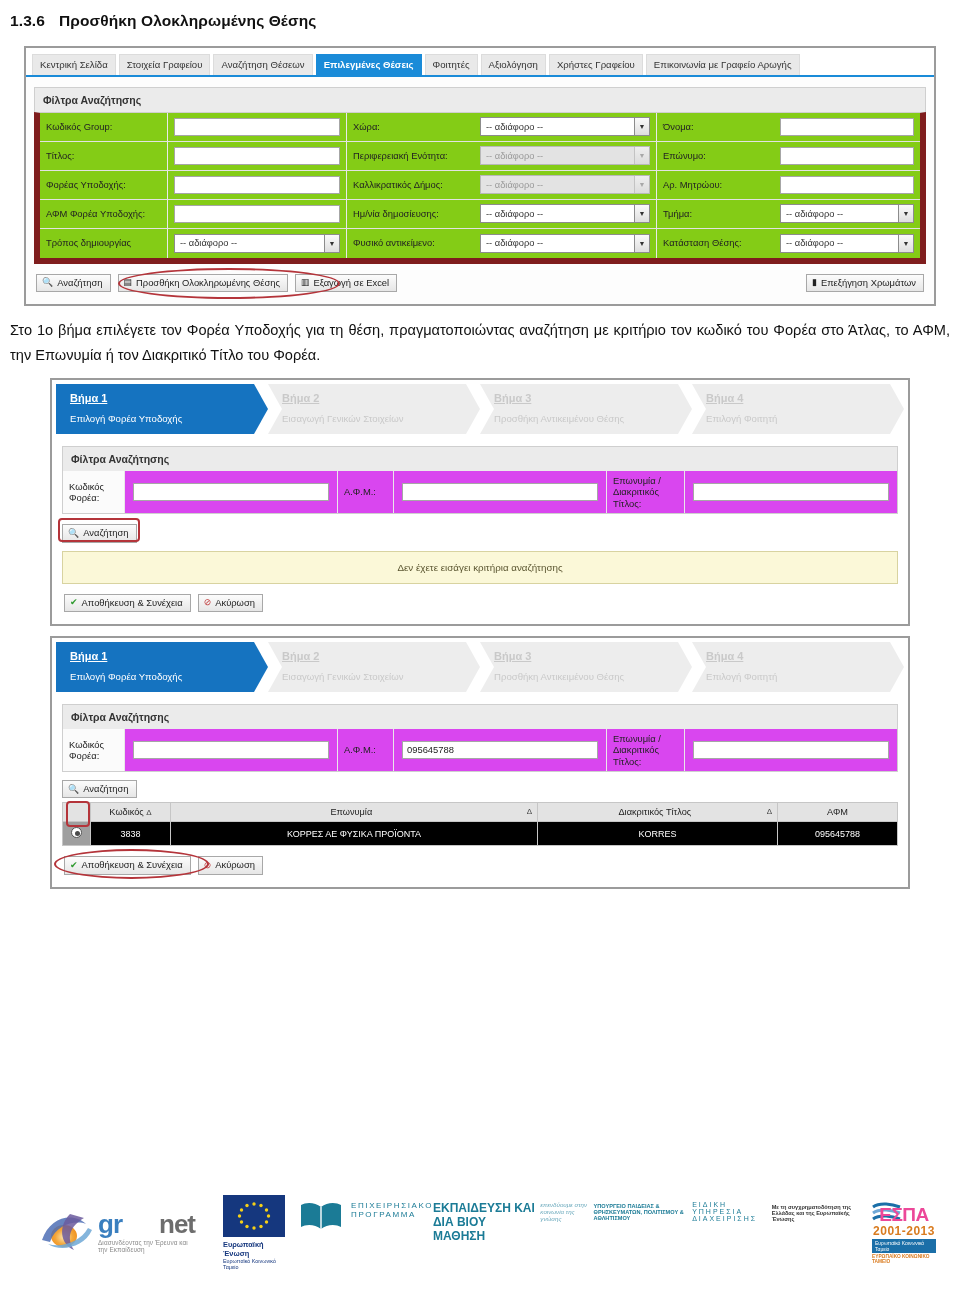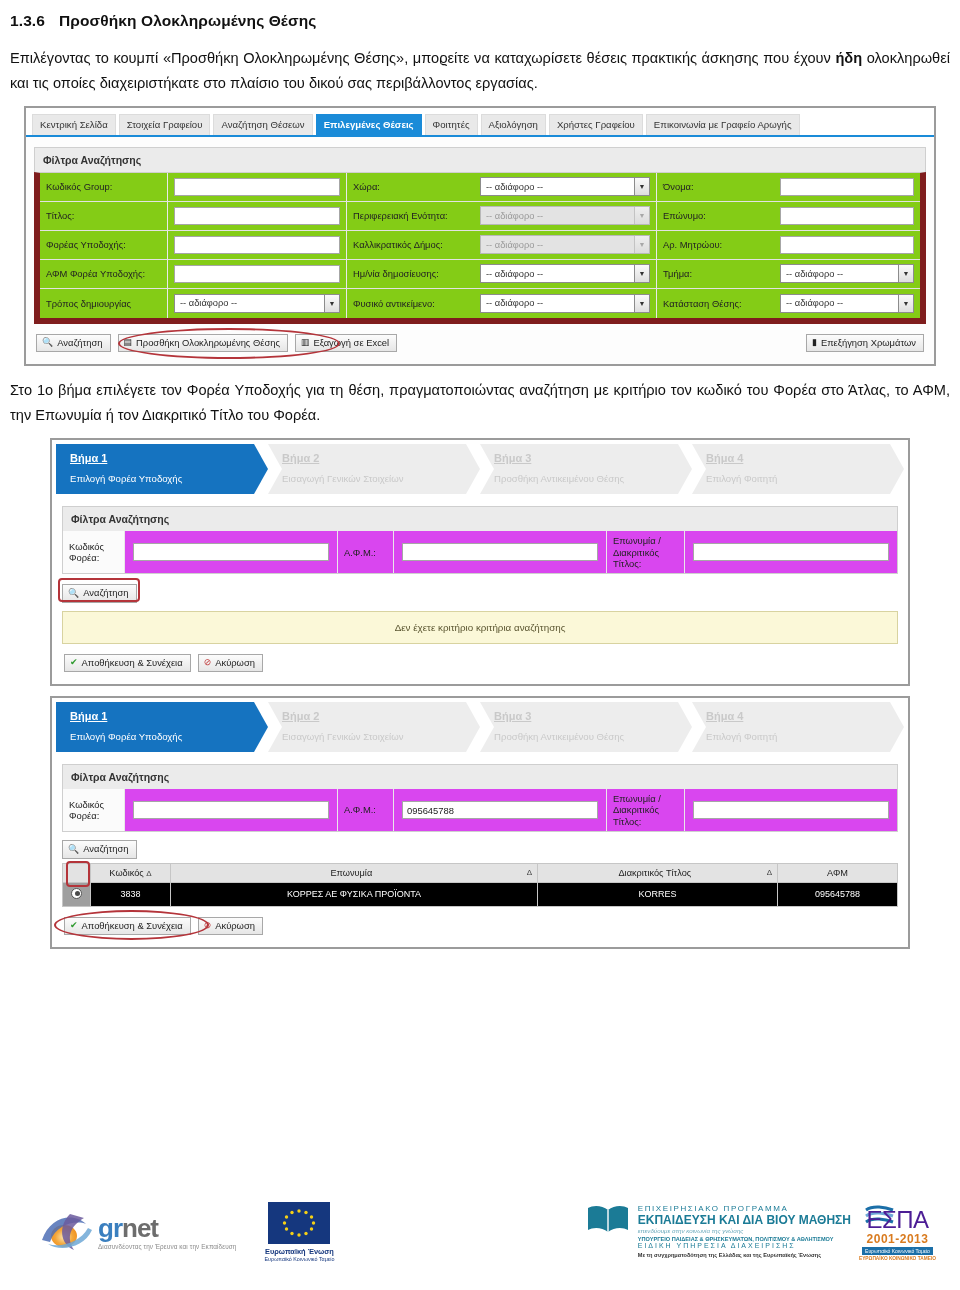--- a/index.html
+++ b/index.html
@@ -278,58 +278,57 @@
   .gr-emblem .cross:before { left:6px; top:0; width:5px; height:20px; }
   .gr-emblem .cross:after { left:0; top:6px; width:17px; height:5px; }
   .gr-text .l1 { font-size:9.6px; font-weight:bold; color:#1a1a1a; letter-spacing:.2px; }
   .gr-text .l2 { font-size:9.6px; color:#1a1a1a; letter-spacing:.2px; margin-top:2px;}
 
   .grnet { display:flex; align-items:center; gap:4px; margin-left:16px; }
   .grnet-mark { width:54px; height:44px; position:relative; }
   .grnet-txt { display:flex; flex-direction:column; }
   .grnet-word { font-size:26px; font-weight:bold; letter-spacing:-1px; line-height:1; }
   .grnet-word .gr { color:#3a7fbf; }
-  .grnet-word .net { color:#6d6d6d; }
+  .grnet-word .net { color:#6d6d6d;margin-left:37px; }
   .grnet-tag { font-size:6.4px; color:#8a8a8a; margin-top:2px; letter-spacing:.1px; }
 
   .eu { display:flex; flex-direction:column; align-items:center; margin-left:14px; }
   .eu-flag {
     width:62px; height:42px; background:#15377e;
     display:flex; align-items:center; justify-content:center;
     position:relative;
   }
   .eu-l1 { font-size:7.4px; font-weight:bold; color:#15377e; margin-top:3px; }
   .eu-l2 { font-size:5.4px; color:#15377e; }
 
   .espa { display:flex; align-items:flex-start; gap:8px; margin-left:auto; }
-  .espa-left { display:flex; flex-direction:column; align-items:flex-start; }
+  .espa-left { display:flex; flex-direction:row; align-items:flex-start; }
   .espa-book { width:44px; height:30px; position:relative; flex:none; }
   .ep-l1 { font-size:8px; color:#1b7b96; letter-spacing:1.6px; }
   .ep-l2 { font-size:12px; font-weight:bold; color:#1b7b96; }
   .ep-l3 { font-size:6.2px; font-style:italic; color:#6aa9bc; }
   .ep-l4 { font-size:5.6px; color:#1b7b96; font-weight:bold; margin-top:2px; }
   .ep-l5 { font-size:7px; color:#1b7b96; letter-spacing:2px; }
   .ep-l6 { font-size:5.6px; color:#333; font-weight:bold; margin-top:3px; }
   .espa-right { display:flex; flex-direction:column; align-items:center; }
-  .espa-word { font-size:24px; font-weight:normal; color:#4c1d95; letter-spacing:-.5px; line-height:1; }
+  .espa-word { font-size:19px; font-weight:bold; color:#ec4899; letter-spacing:-.5px; line-height:1; }
   .espa-years { font-size:12px; font-weight:bold; color:#d97b1f; letter-spacing:.5px; }
   .espa-bar { font-size:5px; color:#fff; background:#1b6fa8; padding:1px 3px; margin-top:1px;}
   .espa-sub { font-size:4.8px; color:#d97b1f; font-weight:bold; margin-top:1px; }
 </style>
 </head>
 <body>
 
 <div class="doc">
 
   <div class="heading">
     <span class="num">1.3.6</span>
     <span>Προσθήκη Ολοκληρωμένης Θέσης</span>
   </div>
 
-  <p class="para"><span>Επιλέγοντας το κουμπί «Προσθήκη Ολοκληρωμένης Θέσης», μποϱείτε να καταχωρίσετε θέσεις πρακτικής άσκησης που έχουν </span><b>ήδη</b><span> ολοκληρωθεί και τις οποίες διαχειριστήκατε στο πλαίσιο του δικού σας περιβάλλοντος εργασίας.</span></p>
 
   <div class="shot">
 
     <div class="tabbar">
       <div class="tab">Κεντρική Σελίδα</div>
       <div class="tab">Στοιχεία Γραφείου</div>
       <div class="tab">Αναζήτηση Θέσεων</div>
       <div class="tab active">Επιλεγμένες Θέσεις</div>
       <div class="tab">Φοιτητές</div>
       <div class="tab">Αξιολόγηση</div>
@@ -540,21 +539,21 @@
       </div>
 
       <div style="position:relative; padding:8px 0 0 0;">
         <div class="btn" style="width:fit-content;">
             <span class="gl">🔍</span>
             <span>Αναζήτηση</span>
           </div>
         <div class="rect" style="left:-4px; top:4px; width:82px; height:24px;"></div>
       </div>
 
-      <div class="msgbar">Δεν έχετε κριτήριο κριτήρια αναζήτησης</div>
+      <div class="msgbar">Δεν έχετε εισάγει κριτήρια αναζήτησης</div>
 
       <div class="btnbar">
         <div class="btn">
             <span class="gl" style="color:#2f9a2f;">✔</span>
             <span>Αποθήκευση &amp; Συνέχεια</span>
           </div>
         <div class="btn">
             <span class="gl" style="color:#c03a3a;">⊘</span>
             <span>Ακύρωση</span>
           </div>

